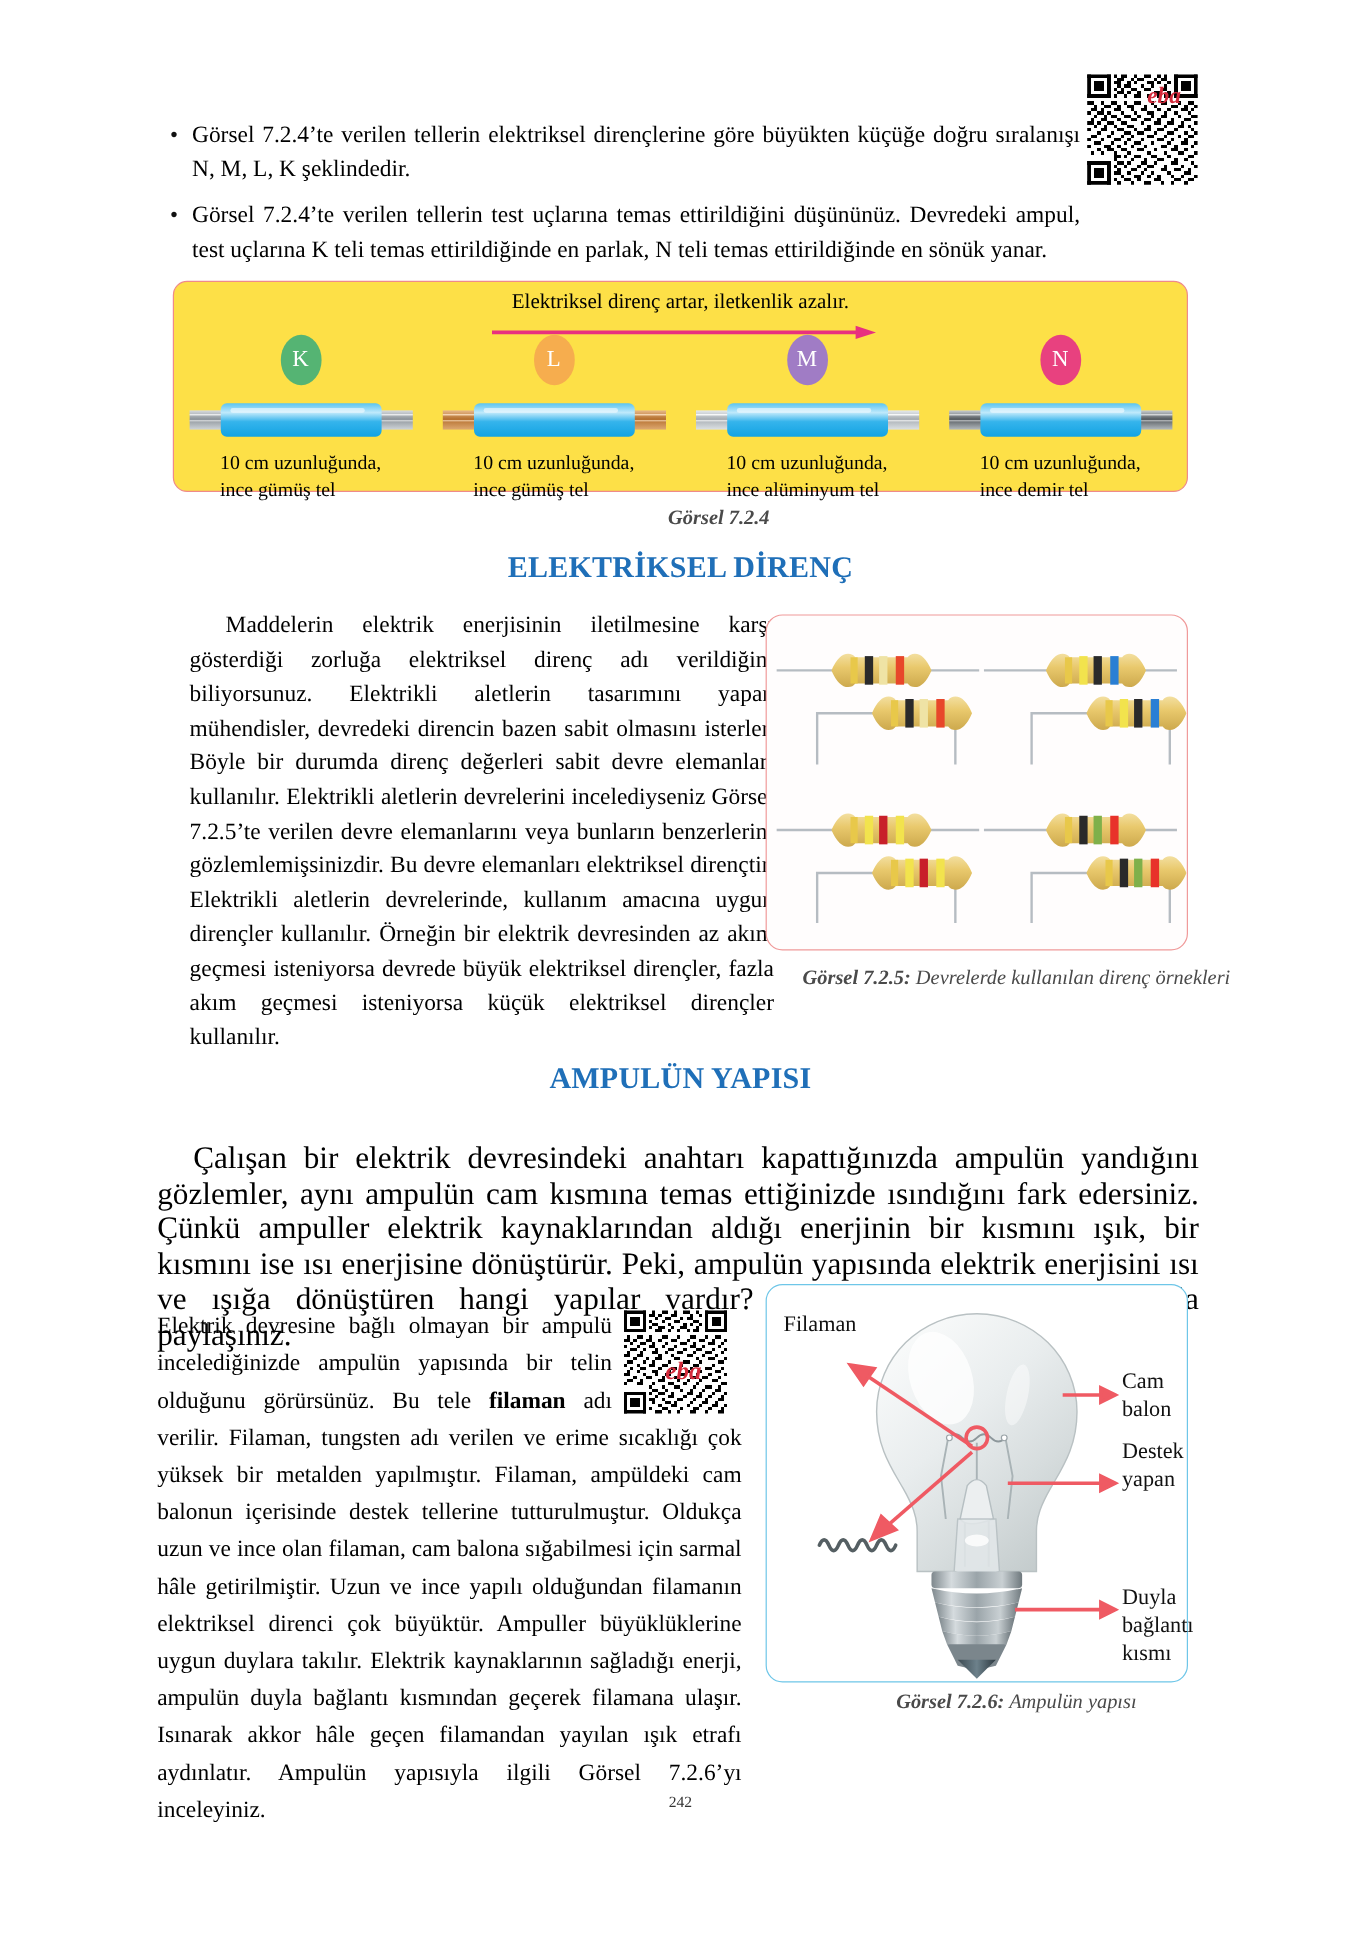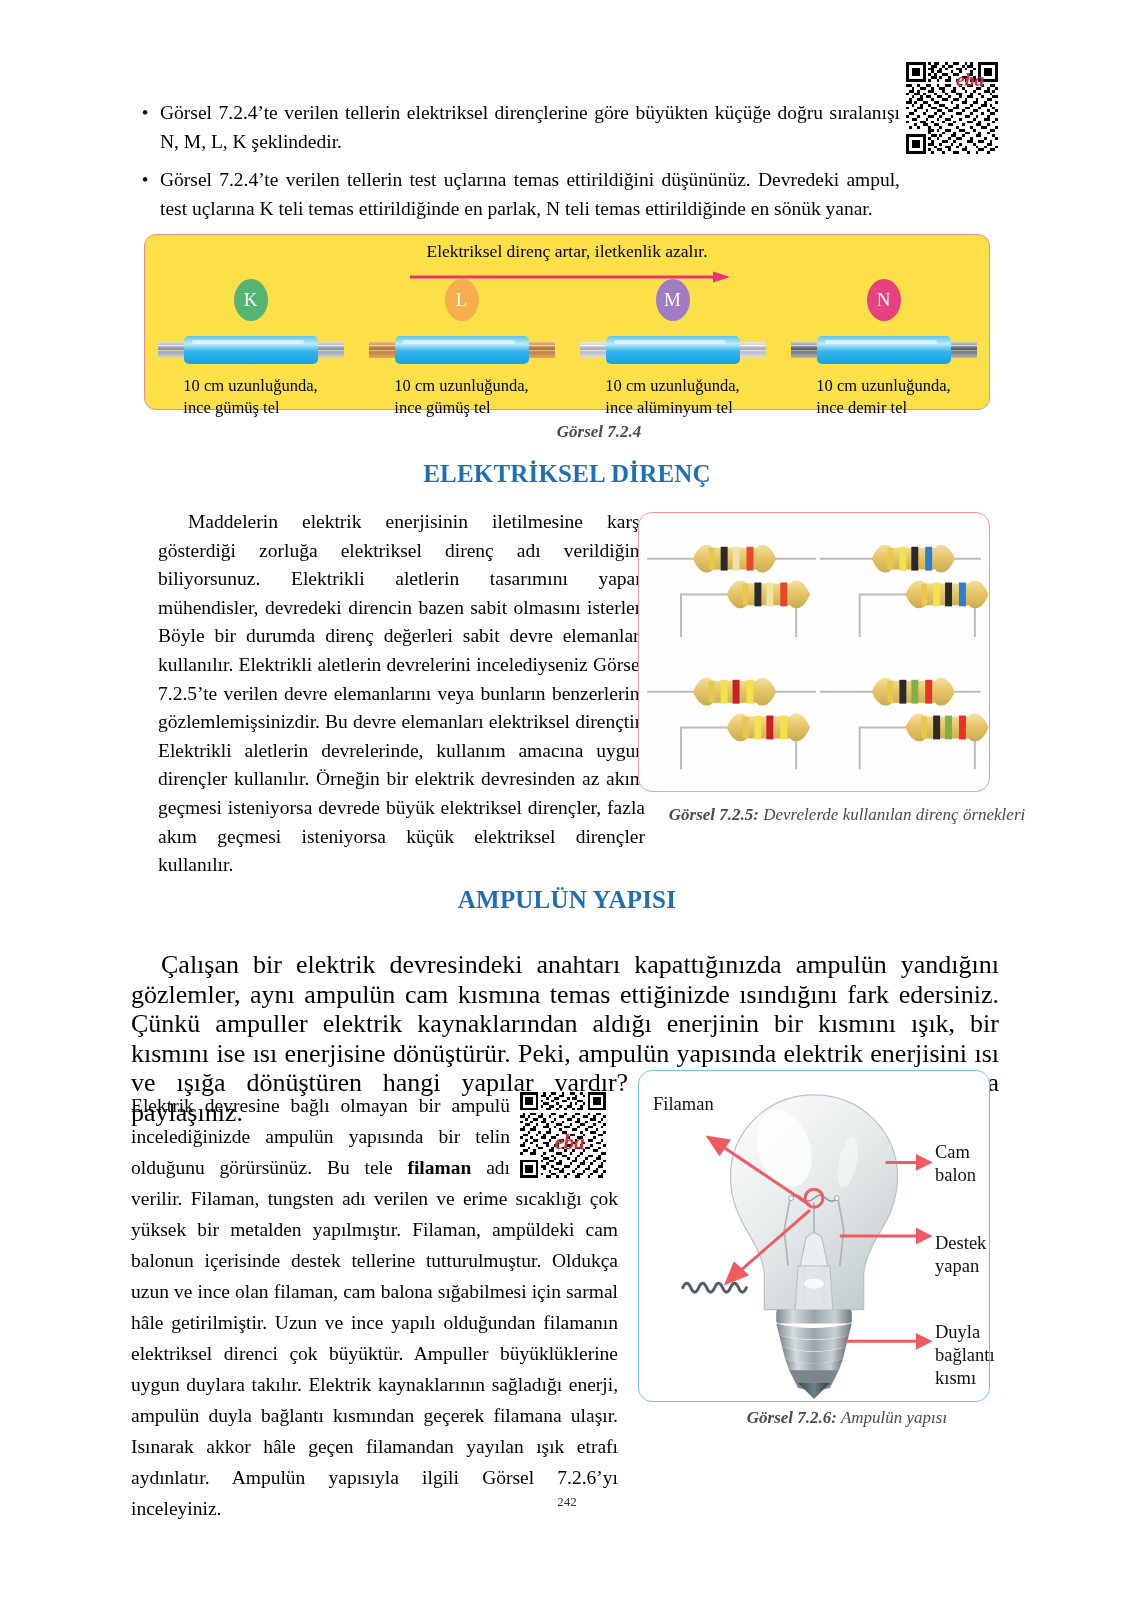--- a/index.html
+++ b/index.html
@@ -1039,21 +1039,21 @@
     <circle cx="176" cy="128" r="9" fill="none" stroke="#ef5a63" stroke-width="3"></circle>
 
     <path d="M44 218 q4 -9 8 0 q4 9 8 0 q4 -9 8 0 q4 9 8 0 q4 -9 8 0 q4 9 8 0 q4 -9 8 0 q4 9 8 0" stroke="#555f63" stroke-width="3" fill="none" stroke-linecap="round"></path>
   </svg>
 
   <span class="bulb-label" style="left:14px; top:22px;">Filaman</span>
   <span class="bulb-label" style="left:296px; top:70px;">
     <span>Cam</span><br>
     <span>balon</span>
   </span>
-  <span class="bulb-label" style="left:296px; top:161px;font-family:Liberation Serif, serif;">
+  <span class="bulb-label" style="left:296px; top:128px;font-family:Liberation Serif, serif;">
     <span>Destek</span><br>
     <span>yapan</span>
   </span>
   <span class="bulb-label" style="left:296px; top:250px;">
     <span>Duyla</span><br>
     <span>bağlantı</span><br>
     <span>kısmı</span>
   </span>
 </div>
 

